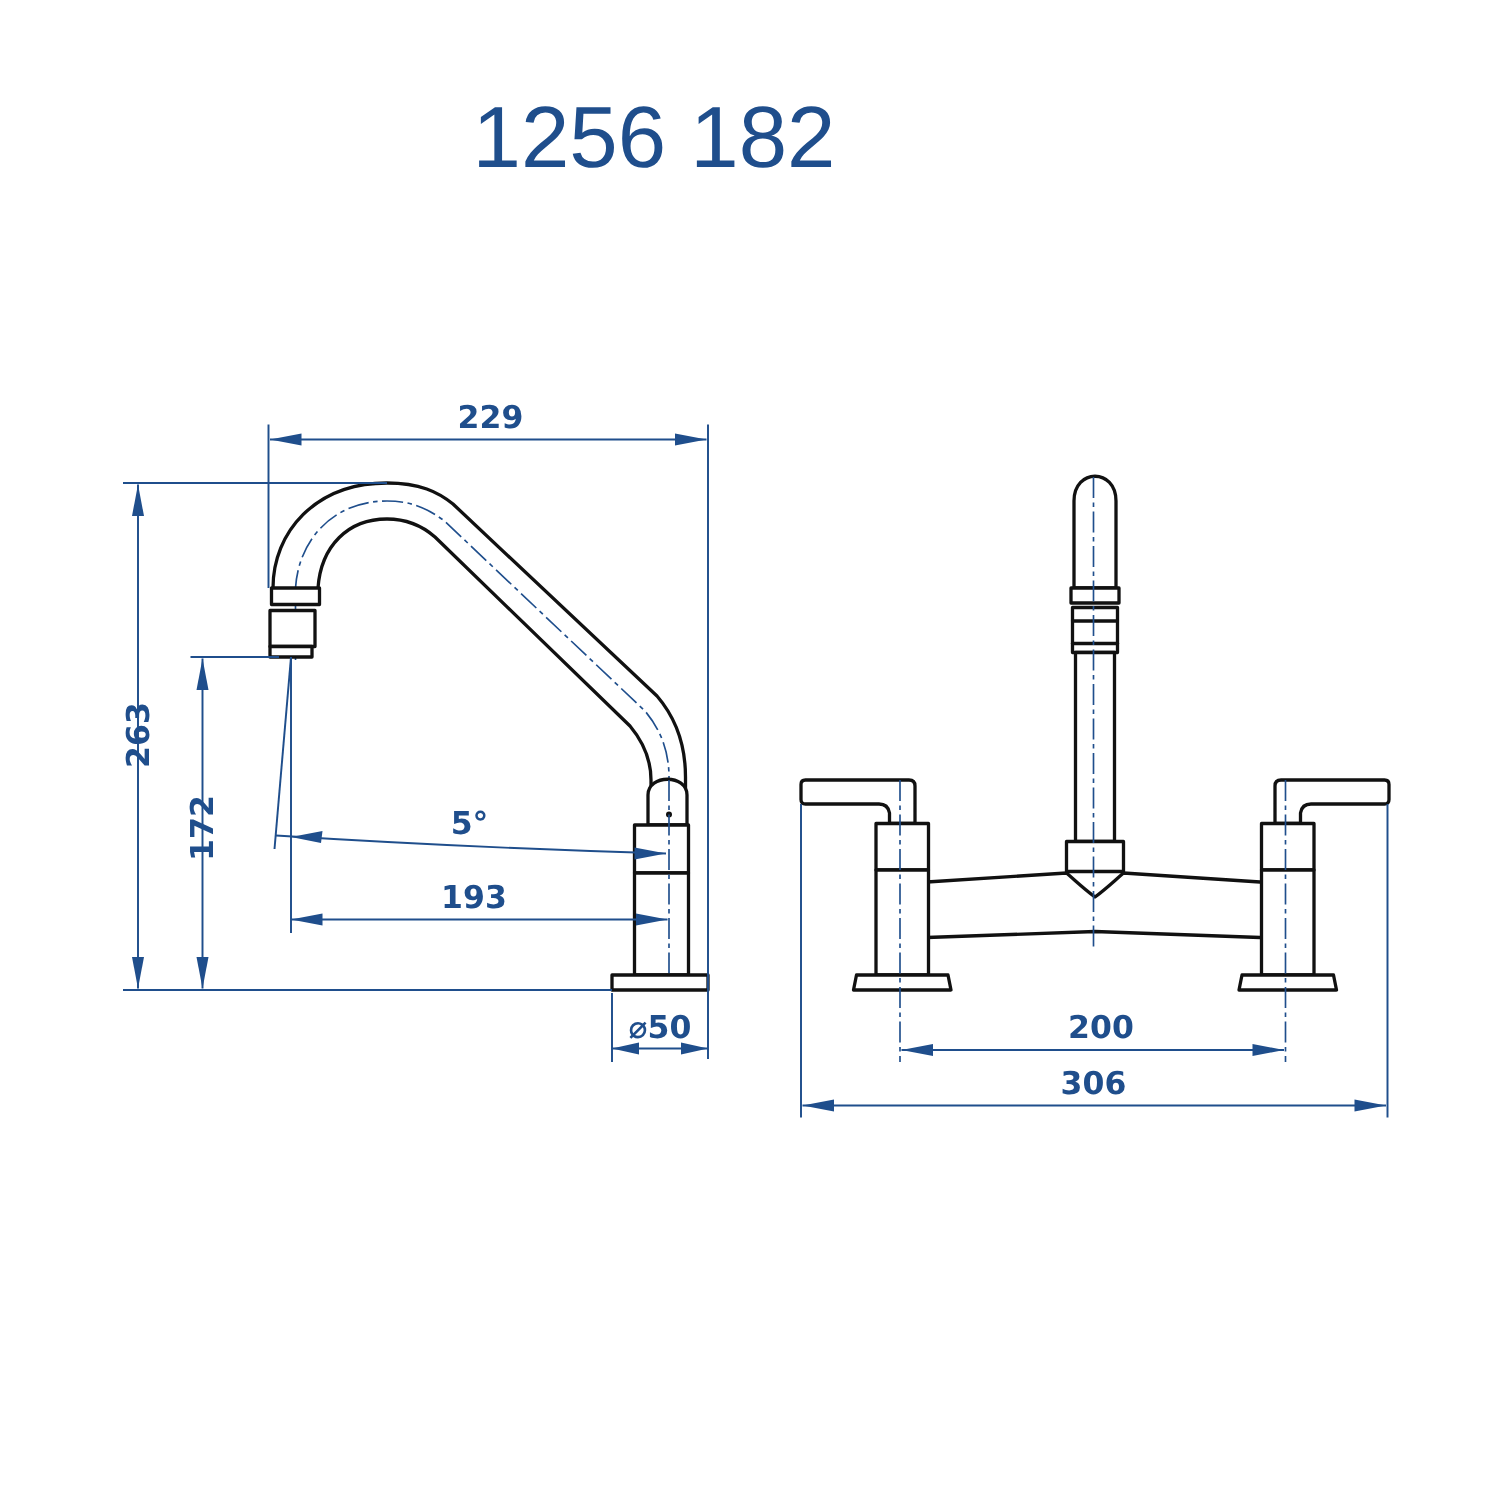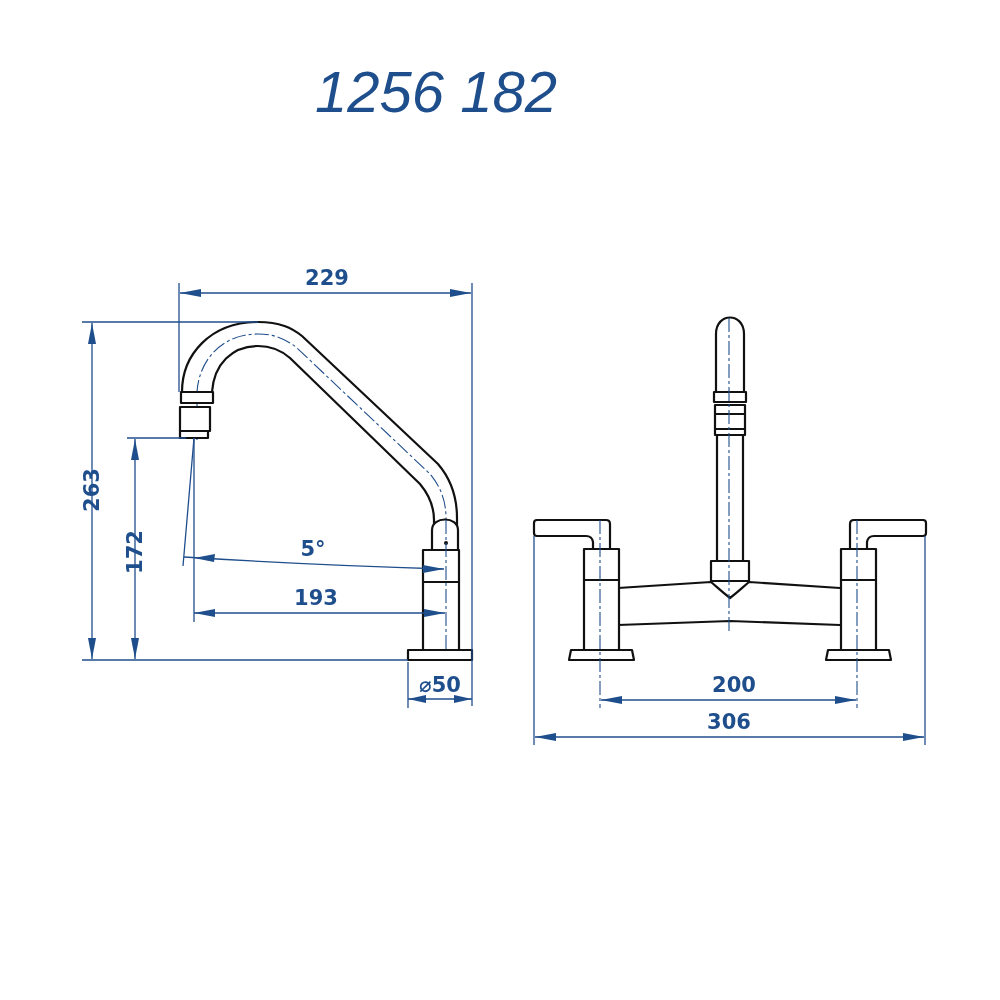--- a/index.html
+++ b/index.html
@@ -1,18 +1,18 @@
 <!DOCTYPE html>
 <html><head>
   <meta charset="utf-8">
   <style>
     html, body { margin:0; padding:0; background:#ffffff; }
     #canvas { position:relative; width:1000px; height:1000px; background:#ffffff; overflow:hidden; }
     #title { position:absolute; left:0; top:58px; width:872px; text-align:center;
-      font-family:"Liberation Sans", sans-serif; font-size:58px; color:#1f4e8c; letter-spacing:0px;font-style:italic; }
+      font-family:"Liberation Sans", sans-serif; font-size:58px; color:#1f4e8c; letter-spacing:0px; }
     svg { position:absolute; left:0; top:0; }
     .dim { font-family:"DejaVu Sans", sans-serif; font-weight:bold; font-size:21px; fill:#1f4e8c; }
     .obj { fill:none; stroke:#111; stroke-width:2.2; stroke-linejoin:round; stroke-linecap:round; }
     .objw { fill:#fff; stroke:#111; stroke-width:2.2; stroke-linejoin:round; }
     .ln { stroke:#1f4e8c; stroke-width:1.3; fill:none; }
     .cl { stroke:#1f4e8c; stroke-width:1.1; fill:none; stroke-dasharray:14 3 3 3; }
     .ah { fill:#1f4e8c; }
   </style>
 </head>
 <body>

